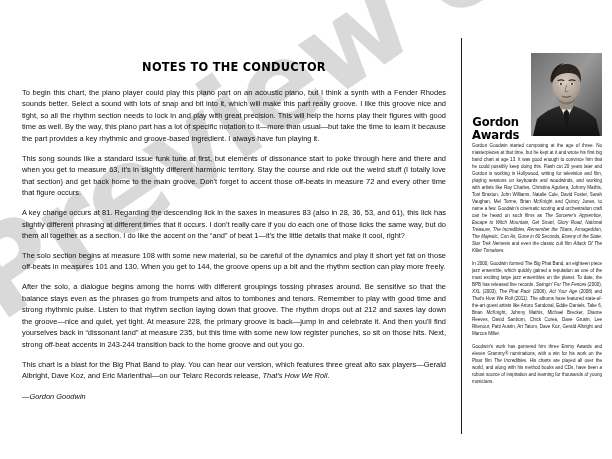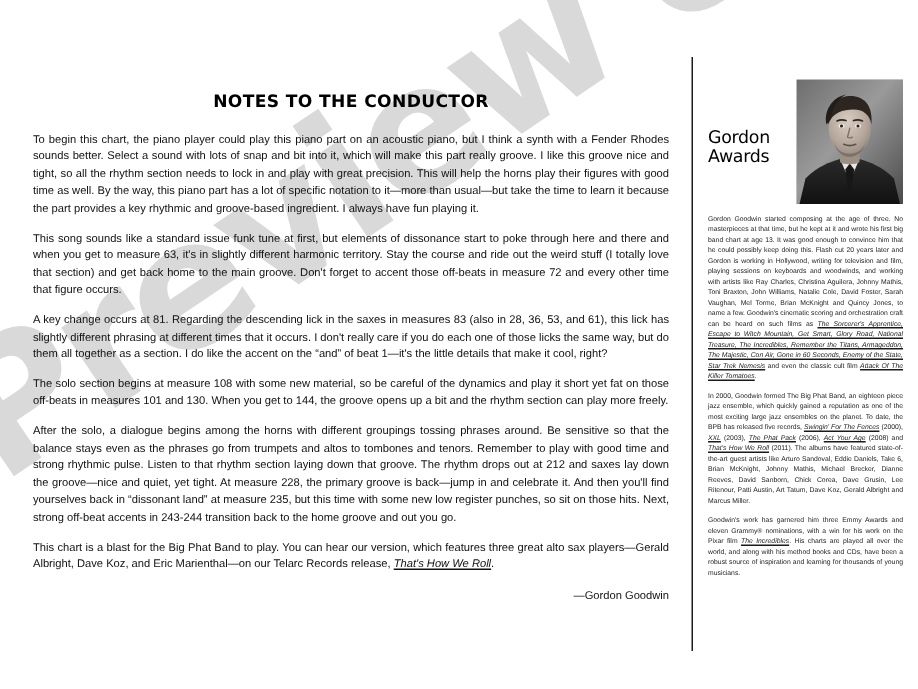--- a/index.html
+++ b/index.html
@@ -65,25 +65,26 @@
     line-height: 11.45px;
     text-align: justify;
     margin: 0 0 8.5px 0;
     color: #111;
     font-family: "Liberation Sans", sans-serif;
   }
   .body-p.last { margin-bottom: 6px; }
   .signature {
     font-size: 7.45px;
     line-height: 11.45px;
-    text-align: right;
+    text-align: left;
     margin: 10px 0 16px 0;
     color: #111;
-  }
-  .ital { font-style: italic; text-decoration: underline; }
+    font-style: italic;
+  }
+  .ital { font-style: italic; }
 
   
   .divider {
     position: absolute;
     left: 461px;
     top: 38px;
     width: 1px;
     height: 396px;
     background: #1a1a1a;
     z-index: 2;
@@ -97,27 +98,28 @@
     width: 130px;
     z-index: 2;
   }
   .bio-header {
     position: relative;
     height: 90px;
   }
   .bio-name {
     position: absolute;
     left: 0px;
-    top: 35px;
+    top: 66px;
     font-family: "DejaVu Sans", sans-serif;
-    font-weight: normal;
+    font-weight: bold;
     font-size: 11.6px;
     line-height: 12.6px;
     color: #000;
     letter-spacing: -0.2px;
+    text-align: center;
   }
   .portrait {
     position: absolute;
     right: 0px;
     top: 3px;
     width: 71px;
     height: 83px;
     overflow: hidden;
     background: #8e8e8e;
     border: 0;

